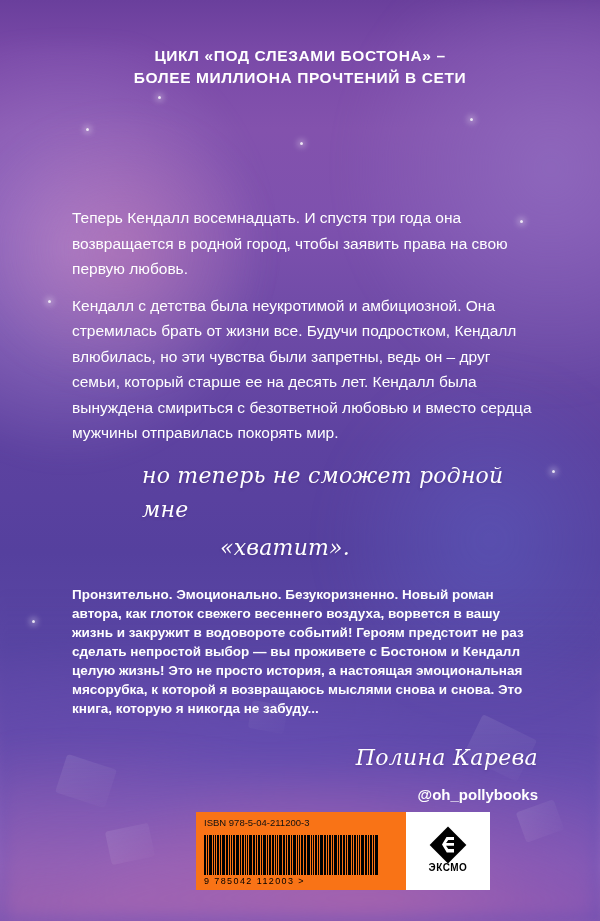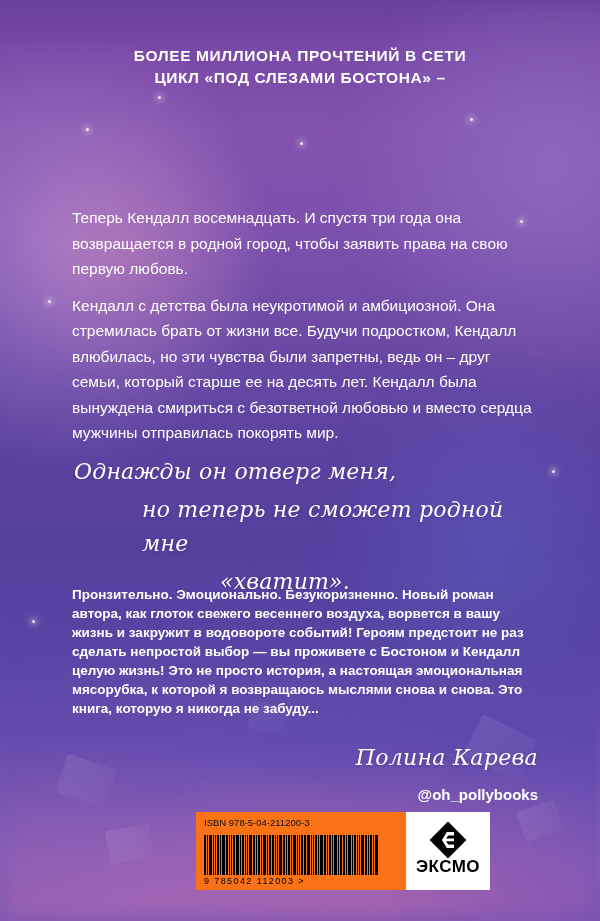--- a/index.html
+++ b/index.html
@@ -241,21 +241,21 @@
   .publisher .mark:after {
     content: "";
     position: absolute;
     left: 9px; top: 7px;
     width: 12px; height: 16px;
     background: #fff;
     clip-path: polygon(100% 0, 40% 0, 0 50%, 40% 100%, 100% 100%, 100% 78%, 52% 78%, 34% 58%, 100% 58%, 100% 40%, 34% 40%, 52% 22%, 100% 22%);
   }
   .publisher .pname {
     font-family: "Liberation Sans", sans-serif;
-    font-size: 17px;
+    font-size: 10px;
     font-weight: bold;
     letter-spacing: .5px;
     color: #000;
   }
 </style>
 </head>
 <body>
 
 <div id="page">
 
@@ -278,32 +278,31 @@
   <div class="sparkle" style="left:300px; top:142px;"></div>
   <div class="sparkle" style="left:470px; top:118px;"></div>
   <div class="sparkle" style="left:520px; top:220px;"></div>
   <div class="sparkle" style="left:48px;  top:300px;"></div>
   <div class="sparkle" style="left:552px; top:470px;"></div>
   <div class="sparkle" style="left:32px;  top:620px;"></div>
 
   <div class="content">
 
     <div class="series-wrap">
+      <div class="series-line">ЦИКЛ «ПОД СЛЕЗАМИ БОСТОНА» –</div>
       <div class="series-line">БОЛЕЕ МИЛЛИОНА ПРОЧТЕНИЙ В СЕТИ</div>
-      <div class="series-line">ЦИКЛ «ПОД СЛЕЗАМИ БОСТОНА» –</div>
     </div>
 
 
     <div class="body-text">
       <p>Теперь Кендалл восемнадцать. И спустя три года она возвращается в родной город, чтобы заявить права на свою первую любовь.</p>
       <p>Кендалл с детства была неукротимой и амбициозной. Она стремилась брать от жизни все. Будучи подростком, Кендалл влюбилась, но эти чувства были запретны, ведь он – друг семьи, который старше ее на десять лет. Кендалл была вынуждена смириться с безответной любовью и вместо сердца мужчины отправилась покорять мир.</p>
     </div>
 
     <div class="hand hand-mid">
-      <span class="m1">Однажды он отверг меня,</span>
       <span class="m2">но теперь не сможет родной мне</span>
       <span class="m3">«хватит».</span>
     </div>
 
     <div class="blurb">
       <p>Пронзительно. Эмоционально. Безукоризненно. Новый роман автора, как глоток свежего весеннего воздуха, ворвется в вашу жизнь и закружит в водовороте событий! Героям предстоит не раз сделать непростой выбор — вы проживете с Бостоном и Кендалл целую жизнь! Это не просто история, а настоящая эмоциональная мясорубка, к которой я возвращаюсь мыслями снова и снова. Это книга, которую я никогда не забуду...</p>
     </div>
 
     <div class="author-sign">Полина Карева</div>
     <div class="author-handle">@oh_pollybooks</div>

